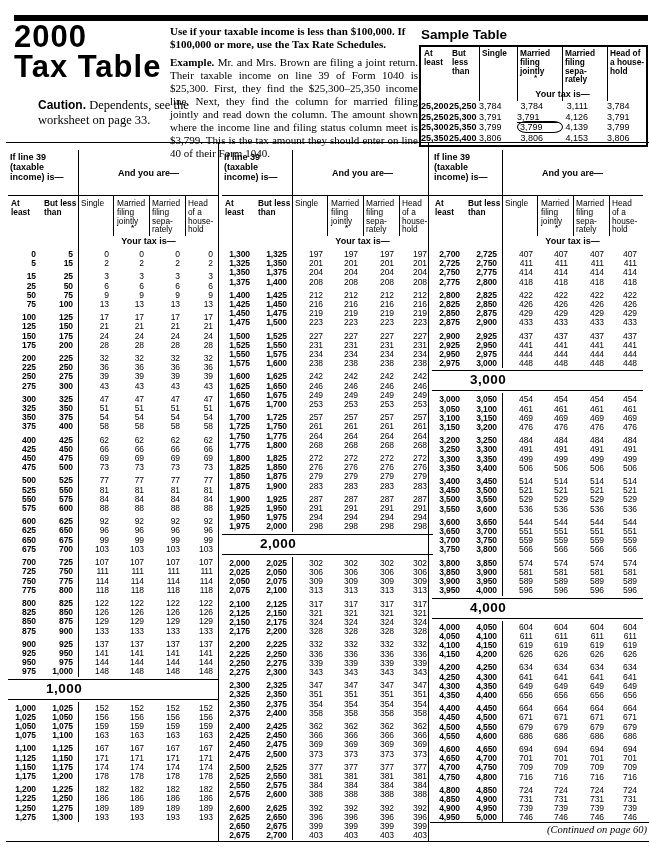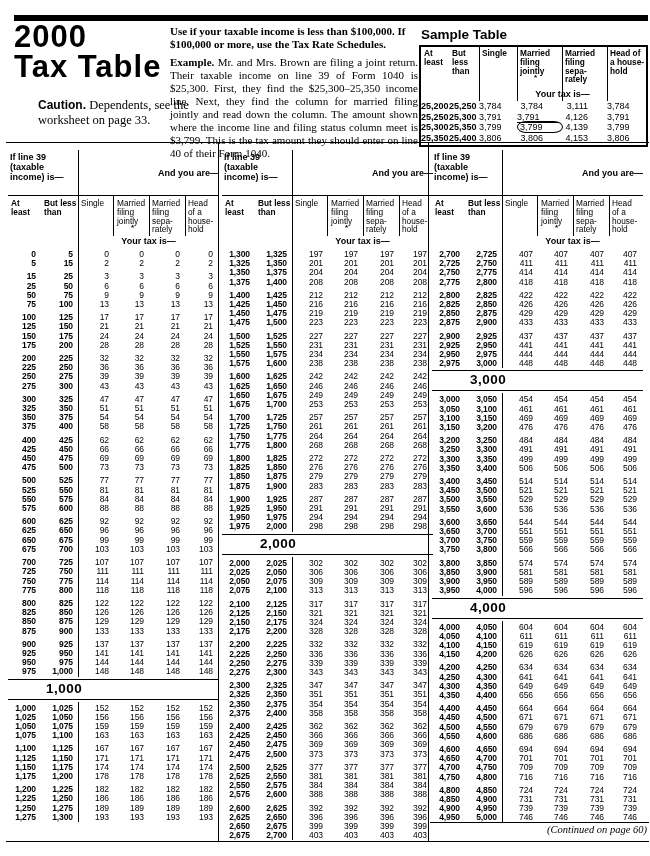--- a/index.html
+++ b/index.html
@@ -40,21 +40,21 @@
 
   
   .table-area{position:absolute;left:6px;top:142px;width:643px;height:700px;}
   .table-topline{position:absolute;left:0;top:0;width:643px;height:1px;background:#000;}
   .vsep{position:absolute;top:0;width:1px;height:700px;background:#000;}
   .colgroup{position:absolute;top:8px;width:211px;}
 
   .gh-row1{position:relative;display:grid;grid-template-columns:70px 1fr;height:45px;
            border-bottom:1px solid #000;}
   .gh-income{font-size:9px;font-weight:bold;line-height:9.8px;padding:3px 0 0 2px;}
-  .gh-youare{font-size:9px;font-weight:bold;align-self:center;text-align:right;}
+  .gh-youare{font-size:9px;font-weight:bold;align-self:center;text-align:center;}
   .gh-row2{position:relative;display:grid;grid-template-columns:33px 37px 36px 35px 36px 33px;
            height:40px;}
   .gh-row2 .lbl{font-size:8.3px;line-height:8.8px;padding:3px 1px 0 3px;}
   .gh-row2 .lbl.b{font-weight:bold;}
   .hd-vline{position:absolute;top:0;width:1px;height:40px;background:#000;}
   .gh-vline{position:absolute;left:70px;top:0;width:1px;height:98px;background:#000;z-index:2;}
   .gh-row3{height:12px;margin-left:70px;text-align:center;font-size:9px;font-weight:bold;}
 
   .section{position:relative;padding-top:2px;}
   .section .vline{position:absolute;left:70px;top:0;bottom:0;width:1px;background:#000;}

